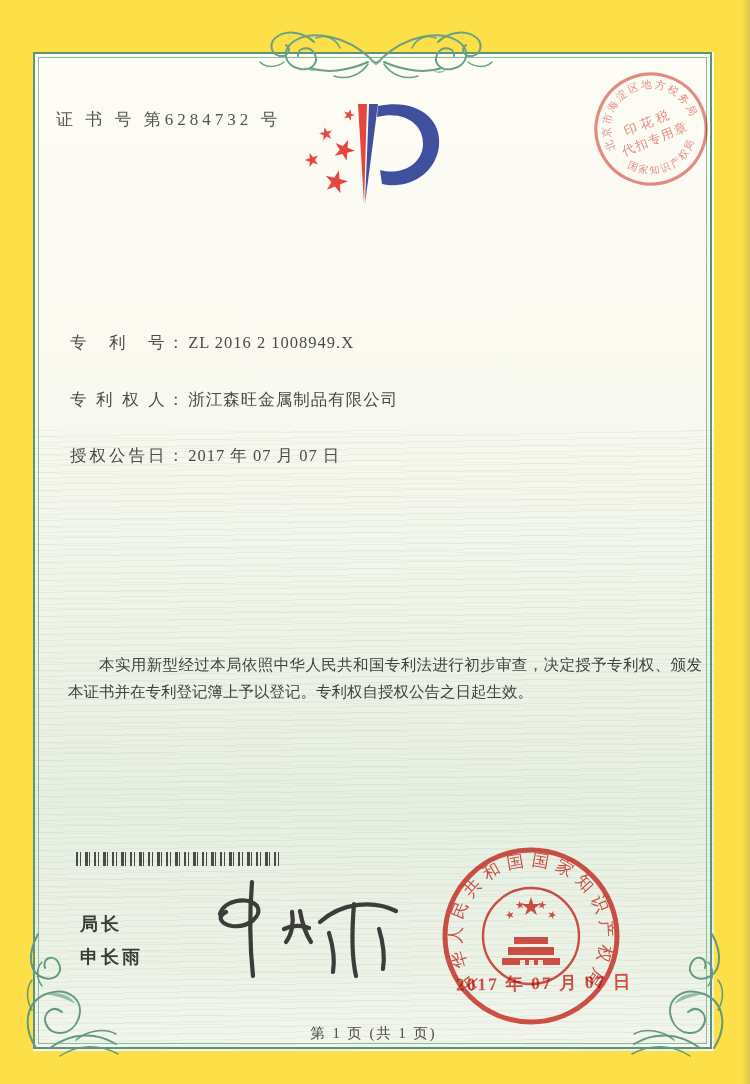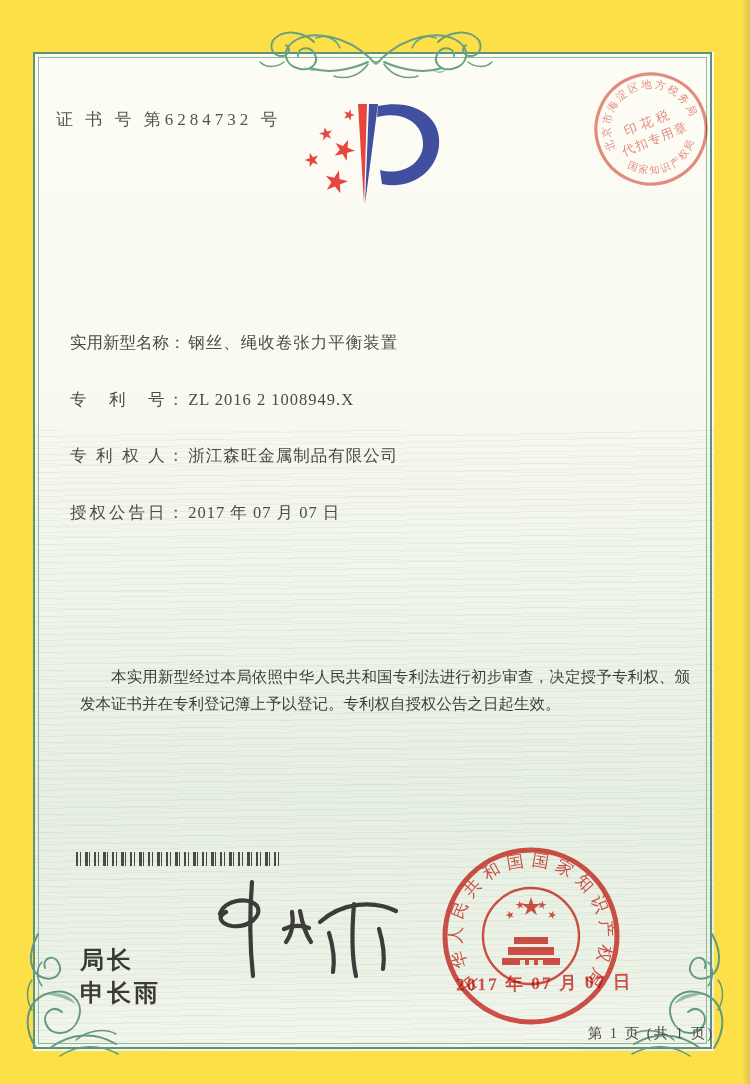--- a/index.html
+++ b/index.html
@@ -24,33 +24,33 @@
   .cert-no{position:absolute;left:56px;top:108px;font-size:17px;letter-spacing:4px;color:#55554f;}
   .logo{position:absolute;left:292px;top:98px;width:168px;height:112px;}
   .title{position:absolute;left:33px;top:214px;width:681px;text-align:center;margin:0;
     font-size:42px;font-weight:600;letter-spacing:11px;color:#333330;font-family:"Liberation Serif",serif;}
   .fields{position:absolute;left:70px;top:332px;width:600px;}
   .frow{height:56.5px;font-size:16.5px;color:#4b4a45;white-space:nowrap;}
   .flabel{display:inline-block;width:114px;text-align:justify;text-align-last:justify;}
   .fvalue{letter-spacing:1px;}
   .paragraphs{position:absolute;left:68px;top:652px;width:634px;font-size:15.5px;line-height:26.5px;
     color:#403f3a;text-align:justify;}
-  .paragraphs p{margin:12px;text-indent:2em;}
+  .paragraphs p{margin:0;text-indent:2em;}
   .barcode{position:absolute;left:76px;top:852px;width:204px;height:14px;
     background:repeating-linear-gradient(90deg,#2e2e2c 0 2px,rgba(0,0,0,0) 2px 4px,#2e2e2c 4px 5px,
       rgba(0,0,0,0) 5px 9px,#2e2e2c 9px 12px,rgba(0,0,0,0) 12px 13px,#2e2e2c 13px 14px,rgba(0,0,0,0) 14px 18px);
     opacity:.85;}
-  .director{position:absolute;left:80px;top:908px;font-size:24px;font-weight:600;color:#3b3a36;letter-spacing:3px;line-height:33px;margin-top:36px;}
+  .director{position:absolute;left:80px;top:908px;font-size:18px;font-weight:600;color:#3b3a36;letter-spacing:3px;line-height:33px;}
   .signature{position:absolute;left:196px;top:876px;width:212px;height:106px;}
   .seal{position:absolute;left:440px;top:845px;width:182px;height:182px;mix-blend-mode:multiply;opacity:.92;}
   .seal-date{position:absolute;left:456px;top:971px;font-size:17.5px;font-weight:600;color:#d9443c;
     letter-spacing:2px;mix-blend-mode:multiply;opacity:.92;transform:rotate(-1deg);}
   .stamp{position:absolute;left:592px;top:70px;width:118px;height:118px;transform:rotate(-22deg);
     mix-blend-mode:multiply;opacity:.85;}
-  .footer{position:absolute;left:33px;top:1024px;width:681px;text-align:right;font-size:14.5px;color:#4a4a44;letter-spacing:2px;}
+  .footer{position:absolute;left:33px;top:1024px;width:681px;text-align:center;font-size:14.5px;color:#4a4a44;letter-spacing:2px;}
   svg text{font-family:"Liberation Serif",serif;}
 </style>
 </head>
 <body>
 
 <div class="page">
 
   <div class="paper-tint"></div>
   <div class="guilloche"></div>
 
@@ -116,24 +116,20 @@
 
     <use href="#st5" transform="translate(57,17) rotate(18) scale(6)" fill="#e8453e"></use>
     <use href="#st5" transform="translate(34,36) rotate(-12) scale(7)" fill="#e8453e"></use>
     <use href="#st5" transform="translate(52,52) rotate(22) scale(11)" fill="#e8453e"></use>
     <use href="#st5" transform="translate(20,62) rotate(-18) scale(7.5)" fill="#e8453e"></use>
     <use href="#st5" transform="translate(44,84) rotate(14) scale(12)" fill="#e8453e"></use>
   </svg>
 
 
   <div class="fields">
-    <div class="frow">
-      <span class="flabel">实用新型名称：</span>
-      <span class="fvalue">钢丝、绳收卷张力平衡装置</span>
-    </div>
     <div class="frow">
       <span class="flabel">专　利　号：</span>
       <span class="fvalue">ZL 2016 2 1008949.X</span>
     </div>
     <div class="frow">
       <span class="flabel">专 利 权 人：</span>
       <span class="fvalue">浙江森旺金属制品有限公司</span>
     </div>
     <div class="frow">
       <span class="flabel">授权公告日：</span>

